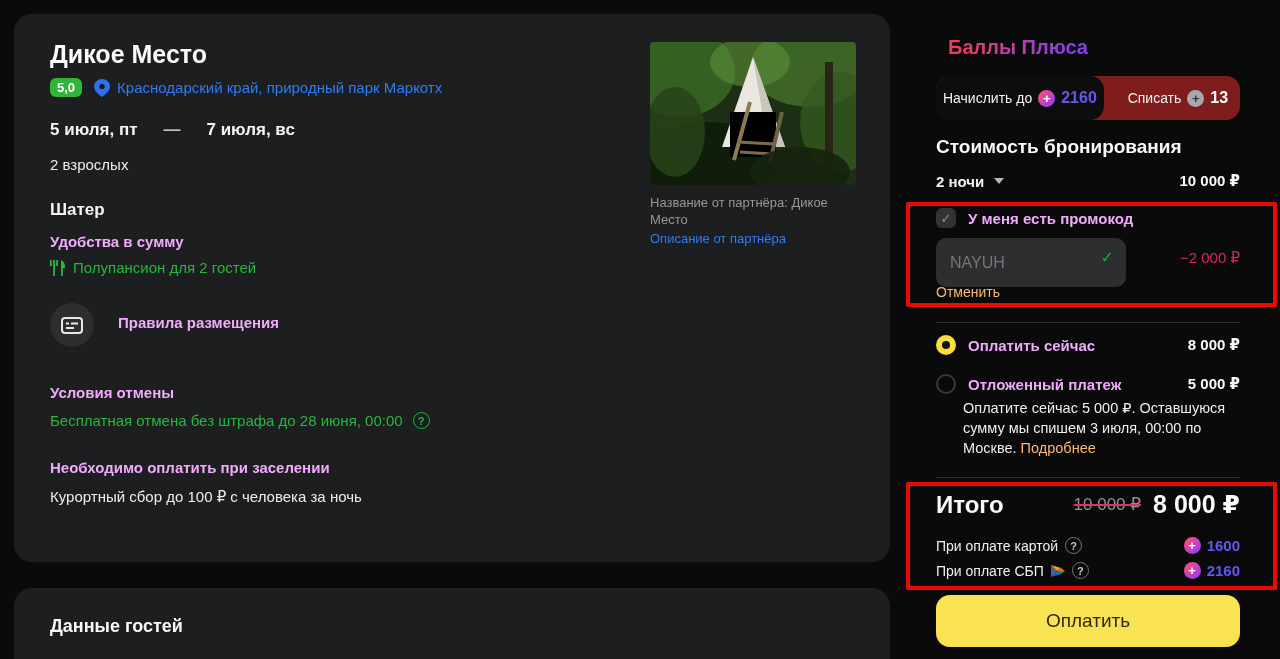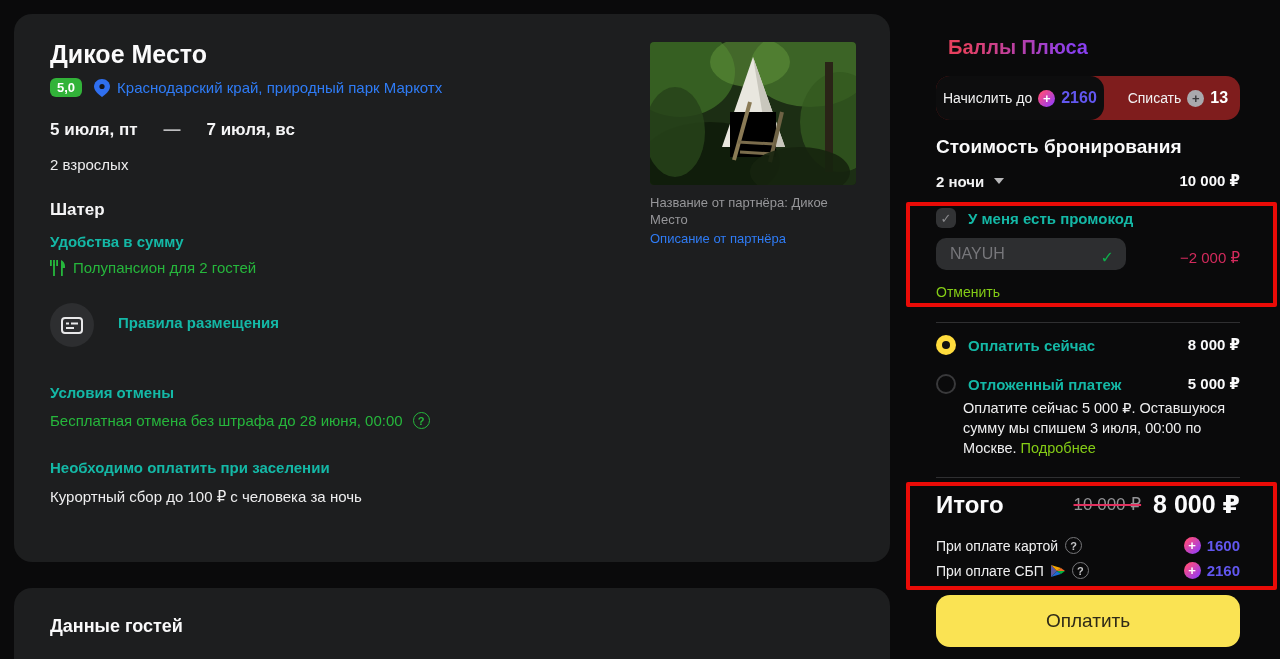--- a/index.html
+++ b/index.html
@@ -21,21 +21,21 @@
   .hotel-title { font-size:25px; font-weight:bold; color:#fbfbfc; }
   .rating-row { display:flex; align-items:center; gap:12px; }
   .rating-badge {
     background:#32b339; color:#fff; font-size:13px; font-weight:bold;
     border-radius:6px; padding:3px 7px; line-height:1;
   }
   .loc-link { color:#2f7cf6; font-size:15px; display:flex; align-items:center; gap:7px; }
   .dates-row { display:flex; gap:26px; font-size:17px; font-weight:bold; color:#f5f5f6; }
   .plain-text { font-size:15px; color:#ededee; }
   .bold-17 { font-size:17px; font-weight:bold; color:#f5f5f6; }
-  .bold-15 { font-size:15px; font-weight:bold; color:#14b8a6; }
+  .bold-15 { font-size:15px; font-weight:bold; color:#f0abfc; }
   .green-row { display:flex; align-items:center; gap:8px; color:#26b73c; font-size:15px; }
   .rules-circle {
     width:44px; height:44px; border-radius:50%; background:#2d2e30;
     display:flex; align-items:center; justify-content:center;
   }
   .green-cancel { display:flex; align-items:center; gap:10px; color:#26b73c; font-size:15px; }
   .qmark {
     width:17px; height:17px; border-radius:50%; border:1.5px solid #26b73c;
     color:#26b73c; font-size:11px; display:inline-flex; align-items:center;
     justify-content:center; font-weight:bold; flex:0 0 auto;
@@ -77,27 +77,27 @@
   }
   .price-15 { font-size:15px; font-weight:bold; color:#fafafb; }
   .checkbox {
     width:20px; height:20px; border-radius:6px; background:#323335;
     display:flex; align-items:center; justify-content:center;
     color:#8b8b8e; font-size:13px; font-weight:bold;
   }
   .chk-row { display:flex; align-items:center; gap:12px; }
   .promo-input-wrap { position:relative; width:190px; height:40px; }
   .promo-input {
-    width:190px; height:32px; background:#2d2e30; border:none; border-radius:10px;
+    width:190px; height:49px; background:#2d2e30; border:none; border-radius:10px;
     color:#76767a; font-size:16px; padding:0 36px 0 14px;
     font-family:"Liberation Sans","DejaVu Sans",sans-serif;
   }
   .input-check { position:absolute; right:12px; top:10px; color:#0db04b; font-size:16px; font-weight:bold; }
   .discount { color:#d22a5c; font-size:15px; }
-  .link-blue { color:#84cc16; font-size:14px; cursor:pointer; }
+  .link-blue { color:#fdba74; font-size:14px; cursor:pointer; }
   .divider { width:304px; height:1px; background:#2f2f31; }
   .radio-row { display:flex; align-items:center; gap:12px; }
   .radio { width:20px; height:20px; border-radius:50%; flex:0 0 auto; }
   .radio.on { background:#ffdc3d; position:relative; }
   .radio.on::after {
     content:""; position:absolute; left:6px; top:6px; width:8px; height:8px;
     border-radius:50%; background:#111;
   }
   .radio.off { border:2px solid #39393b; }
   .note { font-size:14.5px; line-height:20px; color:#eeeeef; width:278px; }

